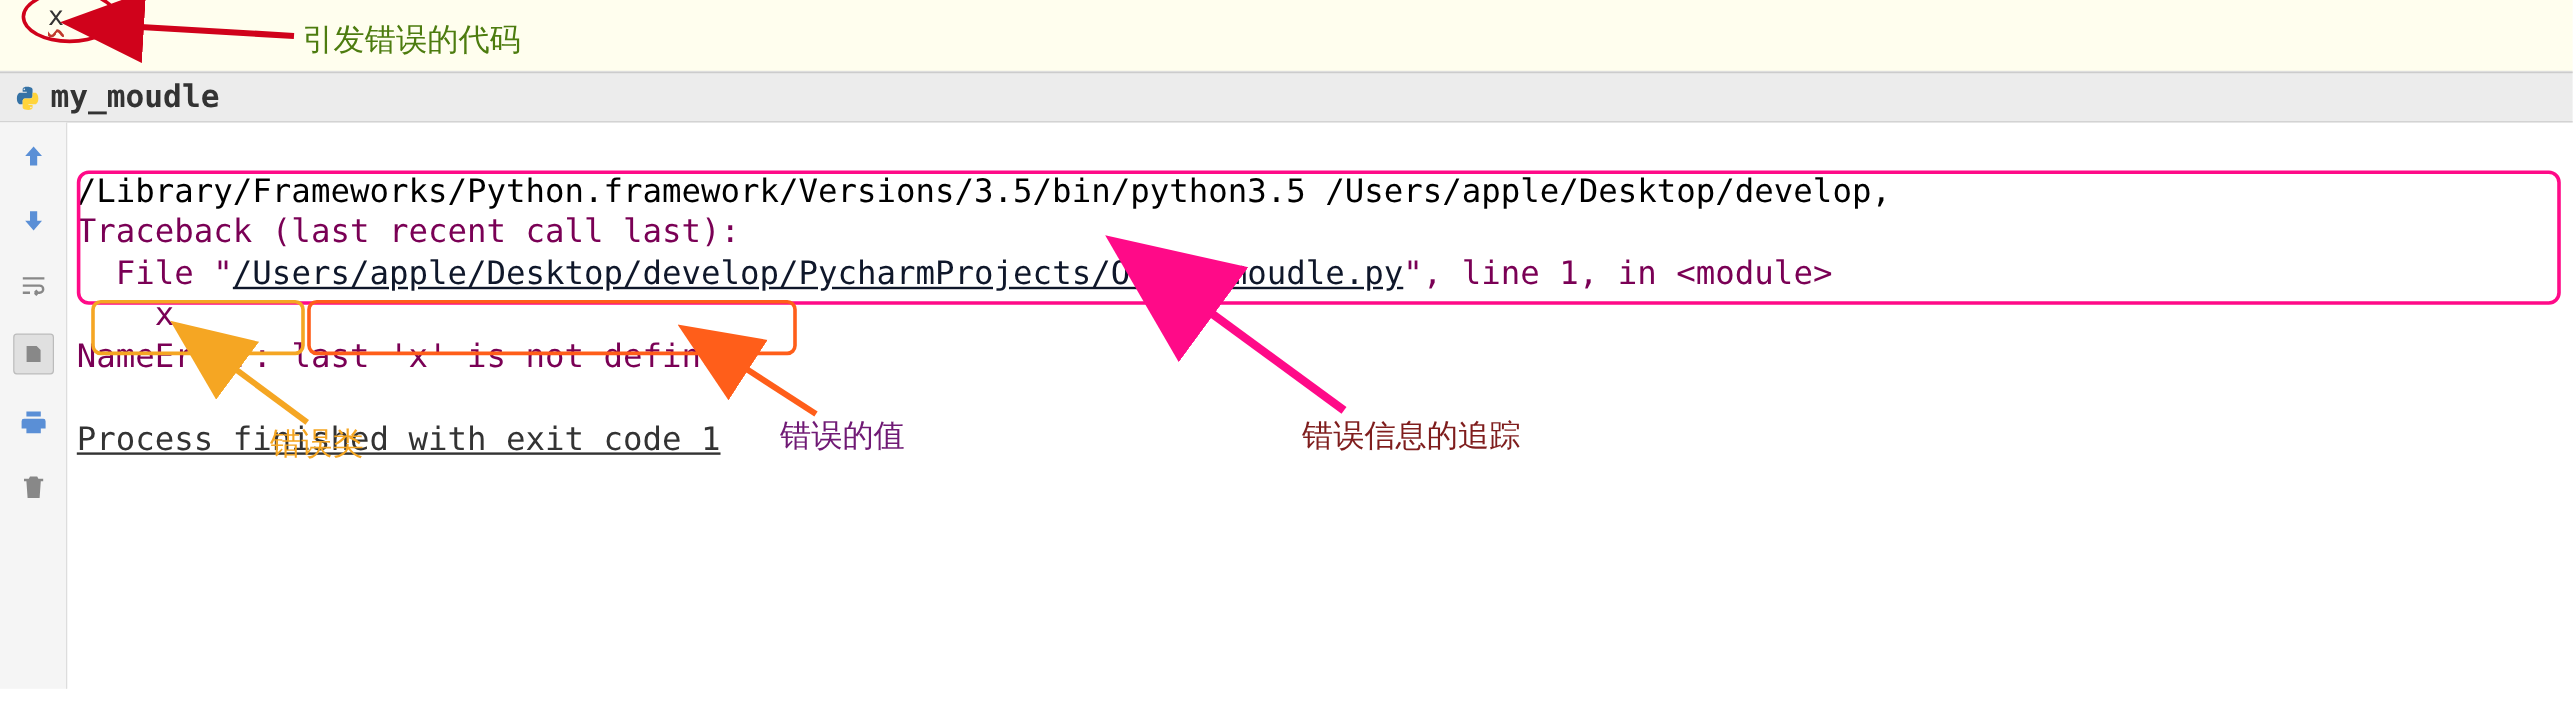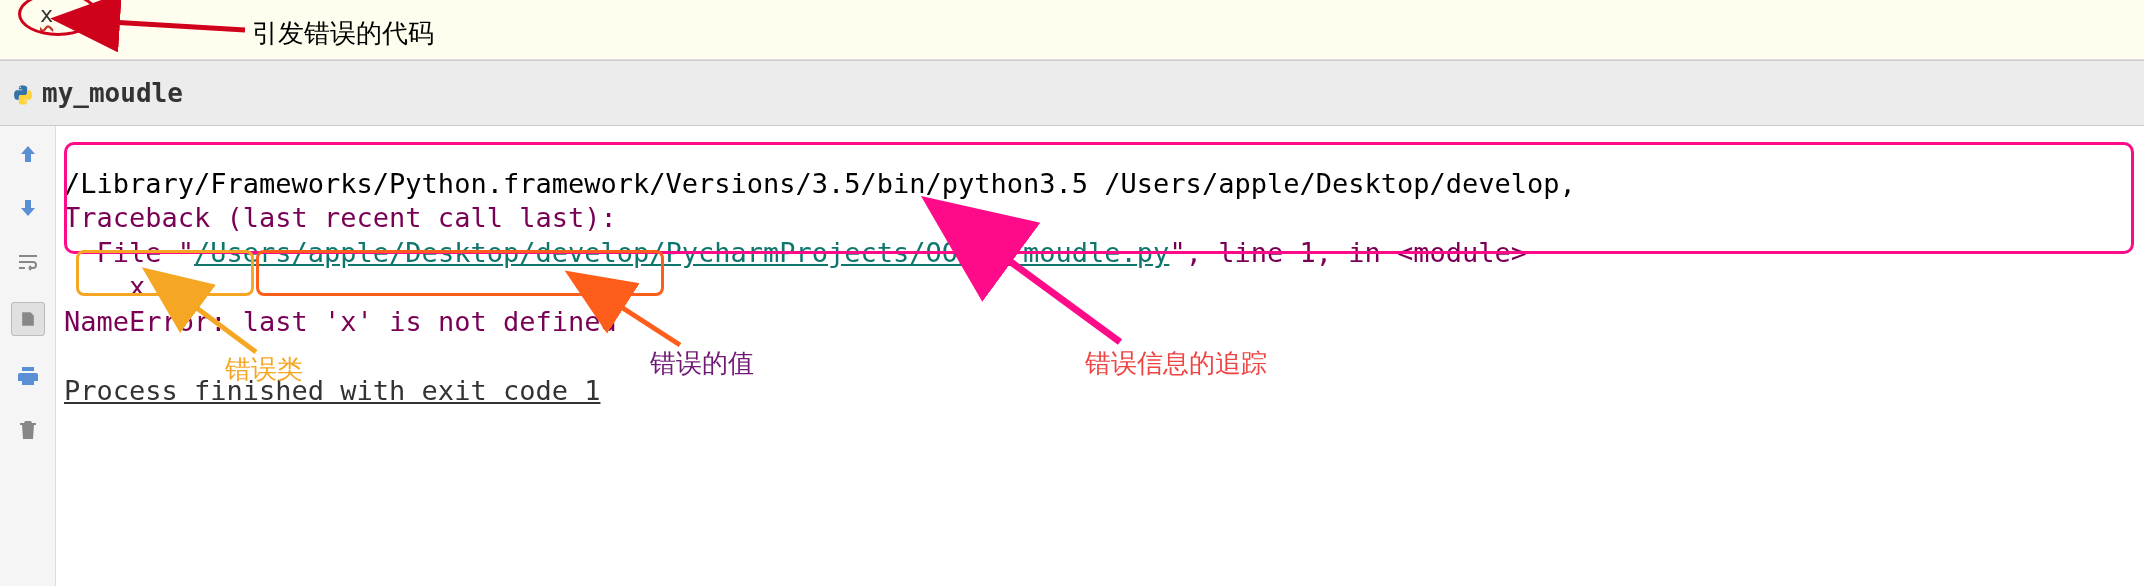--- a/index.html
+++ b/index.html
@@ -30,21 +30,21 @@
     color: #333;
     position: relative;
   }
   .wavy {
     text-decoration: wavy underline #c0392b;
     text-underline-offset: 3px;
   }
 
   
   .run-tab {
-    height: 66px;
+    height: 42px;
     background: #ececec;
     border-top: 1px solid #ccc;
     border-bottom: 1px solid #ccc;
     display: flex;
     align-items: center;
     padding-left: 12px;
     gap: 8px;
     font-size: 26px;
     font-weight: 600;
     color: #333;
@@ -80,21 +80,21 @@
     flex: 1;
     padding: 6px 0 0 8px;
     font-family: Menlo, Monaco, Consolas, monospace;
     font-size: 27px;
     line-height: 1.28;
     white-space: pre;
     position: relative;
   }
   .cmd { color: #000000; }
   .trace { color: #7a0055; }
-  .link { color: #0f766e; text-decoration: underline; }
+  .link { color: #0f172a; text-decoration: underline; }
   .plain { color: #333; text-decoration: underline; }
 
   
   .box-magenta {
     position: absolute;
     border: 3px solid #ff0a88;
     border-radius: 10px;
   }
   .box-orange1 {
     position: absolute;
@@ -112,24 +112,24 @@
     border-radius: 50%;
   }
 
   
   .label {
     position: absolute;
     font-family: "PingFang SC","Microsoft YaHei",sans-serif;
     font-size: 26px;
     font-weight: 500;
   }
-  .c-red { color: #000000; }
+  .c-red { color: #4d7c0f; }
   .c-orange1 { color: #f5a623; }
   .c-orange2 { color: #701a75; }
-  .c-pink { color: #ef4444; }
+  .c-pink { color: #7f1d1d; }
 
   
   .overlay {
     position: absolute;
     left: 0; top: 0;
     width: 2144px; height: 586px;
     pointer-events: none;
   }
 </style>
 </head>

